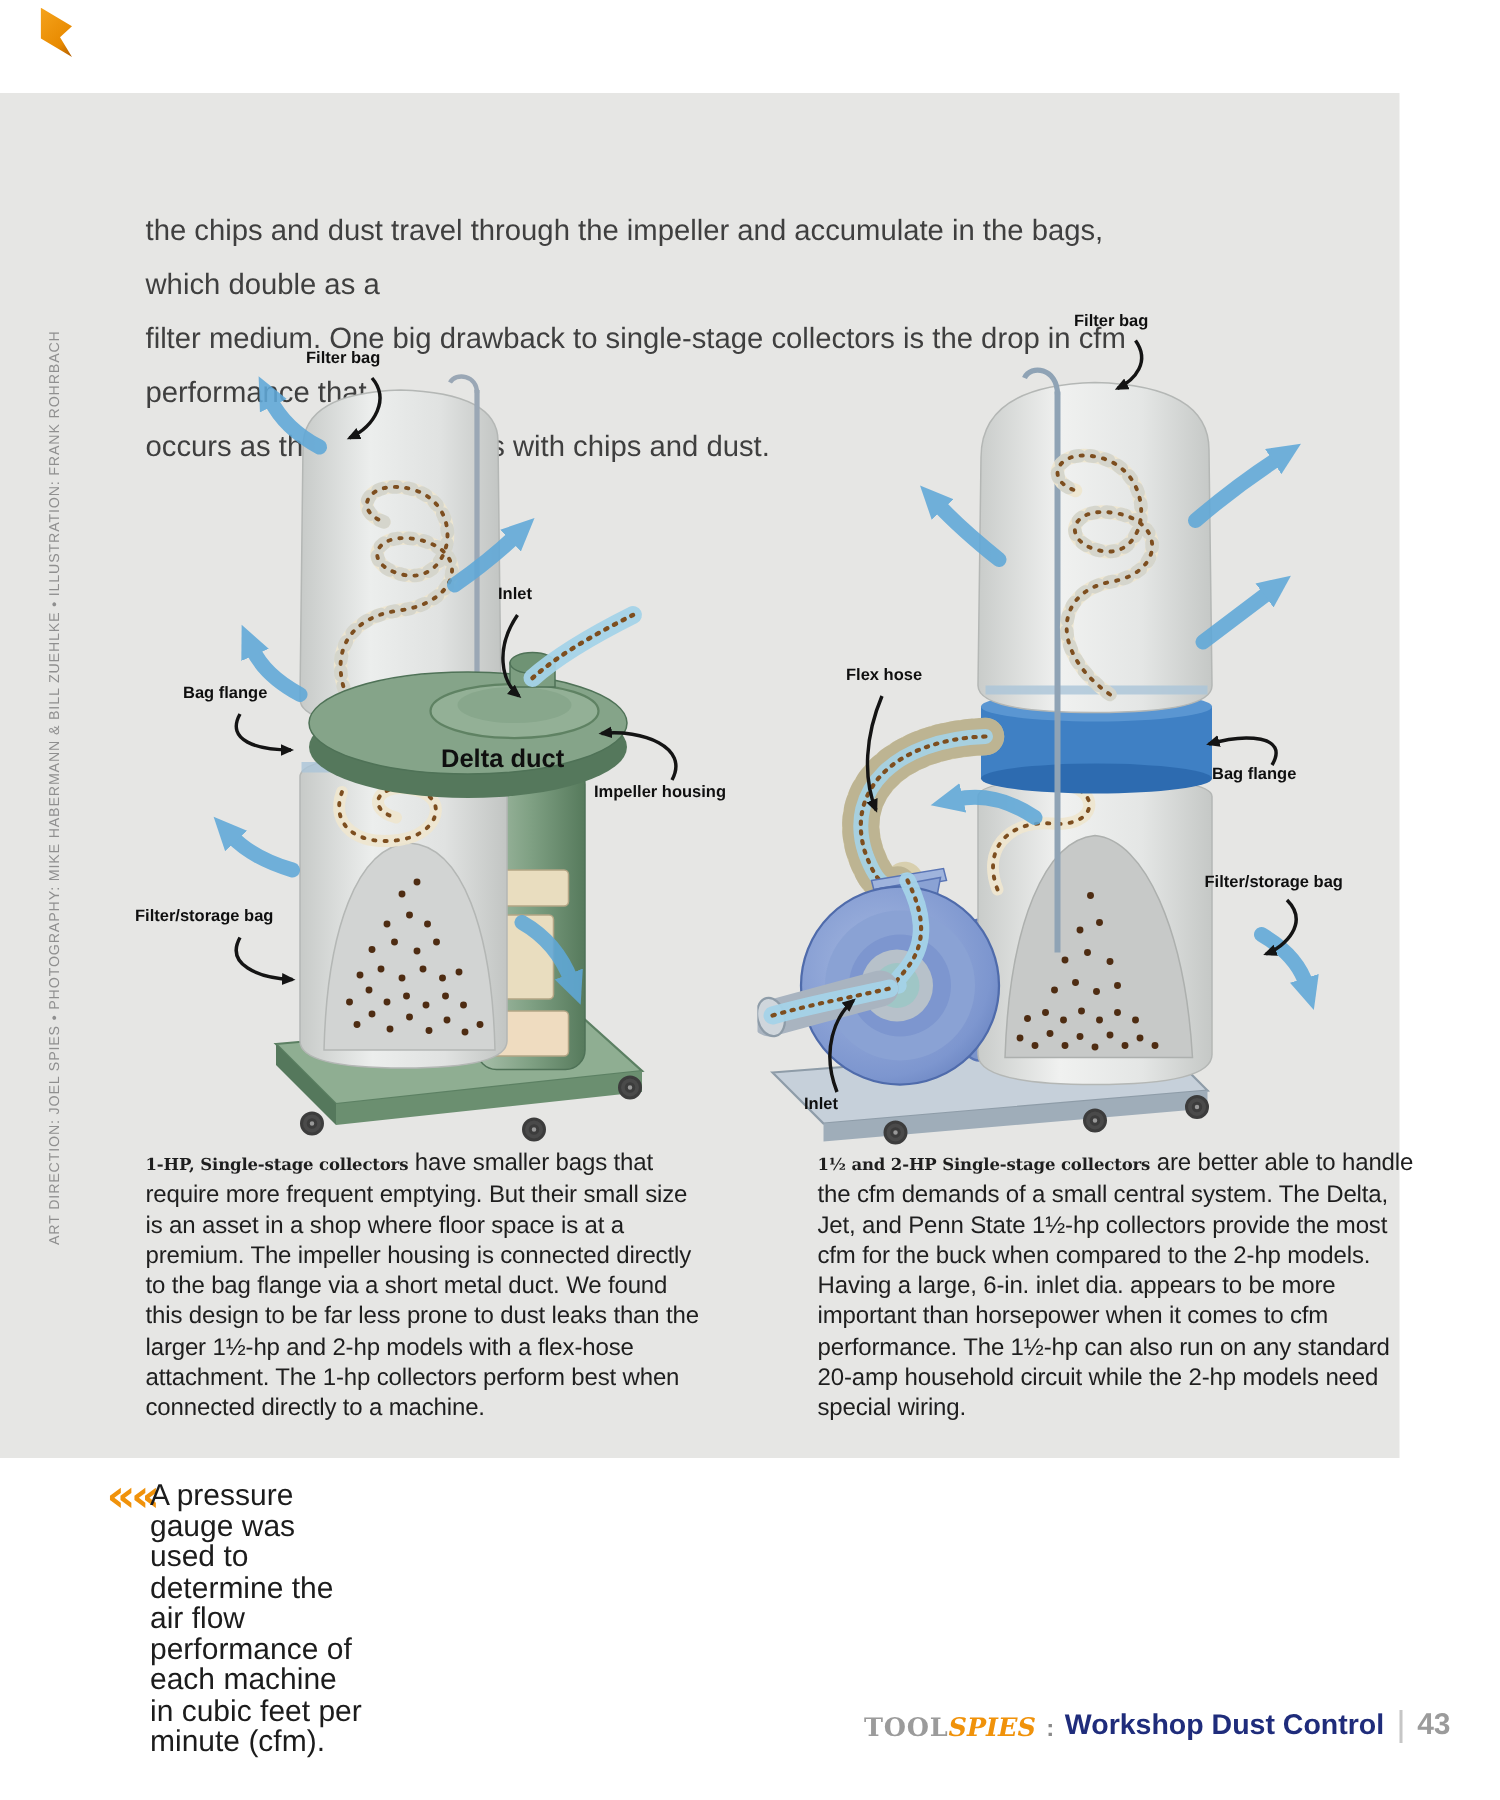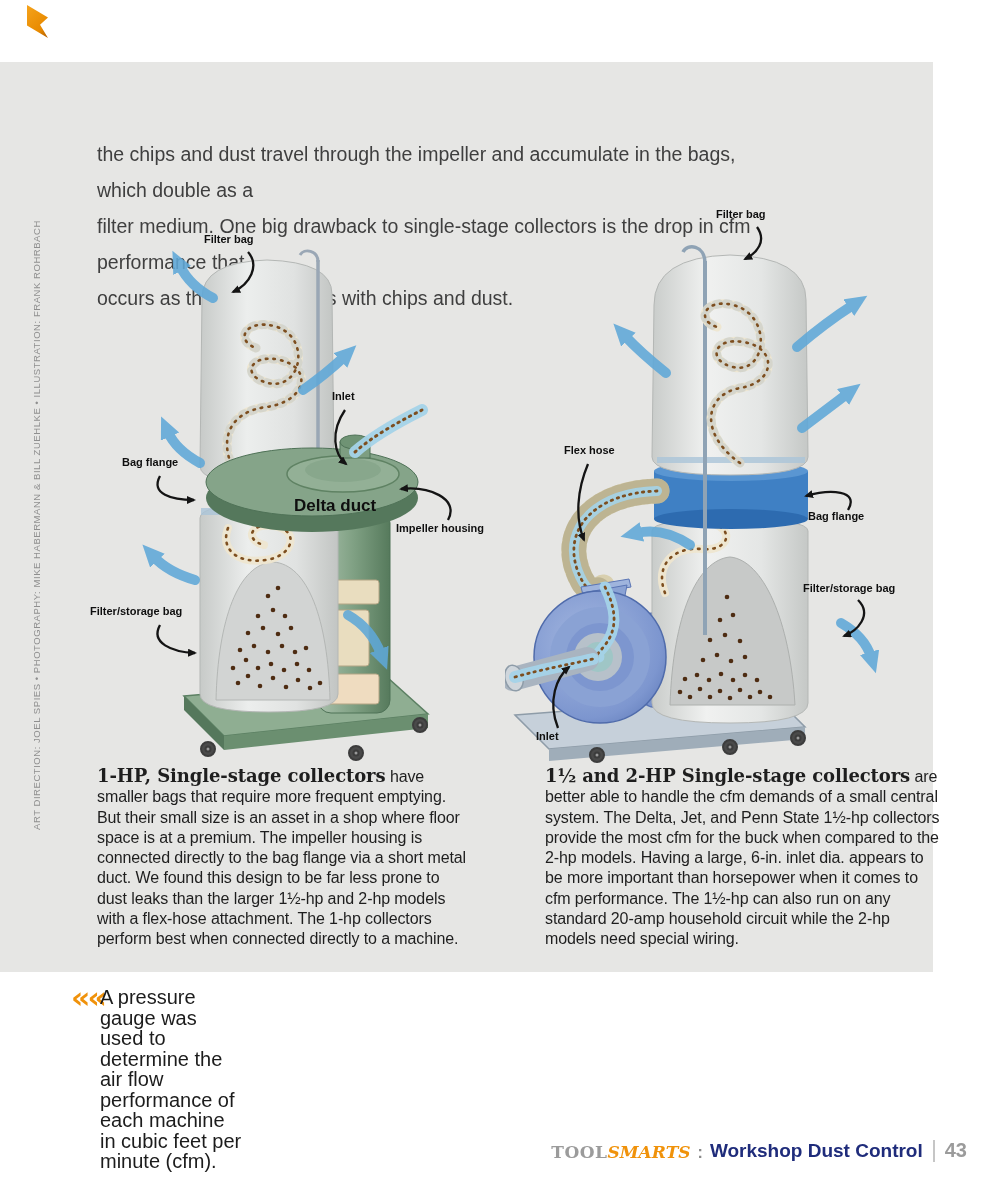--- a/index.html
+++ b/index.html
@@ -18,21 +18,21 @@
   .intro { position:absolute; left:97px; top:136px; width:680px; font-size:19.5px;
     line-height:36px; color:#3f3f3f; }
 
   .credit { position:absolute; left:31px; top:378px; height:452px; writing-mode:vertical-rl;
     transform:rotate(180deg); font-size:9.5px; letter-spacing:0.55px; color:#8f8f8f; white-space:nowrap; }
 
   .dlabel { position:absolute; font-size:11px; font-weight:600; color:#0f0f0f; white-space:nowrap; }
   .dlabel.big { font-weight:700; font-size:17px; }
 
   .caption { position:absolute; top:766px; font-size:16px; line-height:20.3px; color:#1e1e1e; letter-spacing:-0.1px; }
-  .caption .lead { font-family:"DejaVu Serif", serif; font-weight:700; font-size:18px; }
+  .caption .lead { font-family:"DejaVu Serif", serif; font-weight:700; font-size:11px; }
   #caption-left { left:97px; width:372px; }
   #caption-right { left:545px; width:400px; }
 
   .pullquote-mark { position:absolute; left:71px; top:980px; font-size:30px; font-weight:700;
     color:#f0920b; font-family:"DejaVu Sans", sans-serif; letter-spacing:-3px; }
   .pullquote-text { position:absolute; left:100px; top:987px; width:142px; font-size:20px;
     line-height:20.5px; color:#1c1c1c; }
 
   #footer { position:absolute; top:1139px; right:33px; display:flex; align-items:flex-end; }
   .f-tool { font-family:"DejaVu Serif", serif; font-weight:700; font-size:17px; color:#9b9b9b; letter-spacing:0.5px; }
@@ -327,19 +327,19 @@
   <div class="dlabel" style="left:536px; top:730px;">Inlet</div>
 
   <p class="caption" id="caption-left"><span class="lead">1-HP, Single-stage collectors</span><span> have smaller bags that require more frequent emptying. But their small size is an asset in a shop where floor space is at a premium. The impeller housing is connected directly to the bag flange via a short metal duct. We found this design to be far less prone to dust leaks than the larger 1½-hp and 2-hp models with a flex-hose attachment. The 1-hp collectors perform best when connected directly to a machine.</span></p>
   <p class="caption" id="caption-right"><span class="lead">1½ and 2-HP Single-stage collectors</span><span> are better able to handle the cfm demands of a small central system. The Delta, Jet, and Penn State 1½-hp collectors provide the most cfm for the buck when compared to the 2-hp models. Having a large, 6-in. inlet dia. appears to be more important than horsepower when it comes to cfm performance. The 1½-hp can also run on any standard 20-amp household circuit while the 2-hp models need special wiring.</span></p>
 
   <div class="pullquote-mark">««</div>
   <div class="pullquote-text">A pressure gauge was used to determine the air flow performance of each machine in cubic feet per minute (cfm).</div>
 
   <div id="footer">
     <span class="f-tool">TOOL</span>
-      <span class="f-smarts">SMARTS</span>
+      <span class="f-smarts">SPIES</span>
     <span class="f-sep">:</span>
     <span class="f-section">Workshop Dust Control</span>
     <span class="f-bar"></span>
     <span class="f-num">43</span>
   </div>
 </div>
 
 </body></html>

